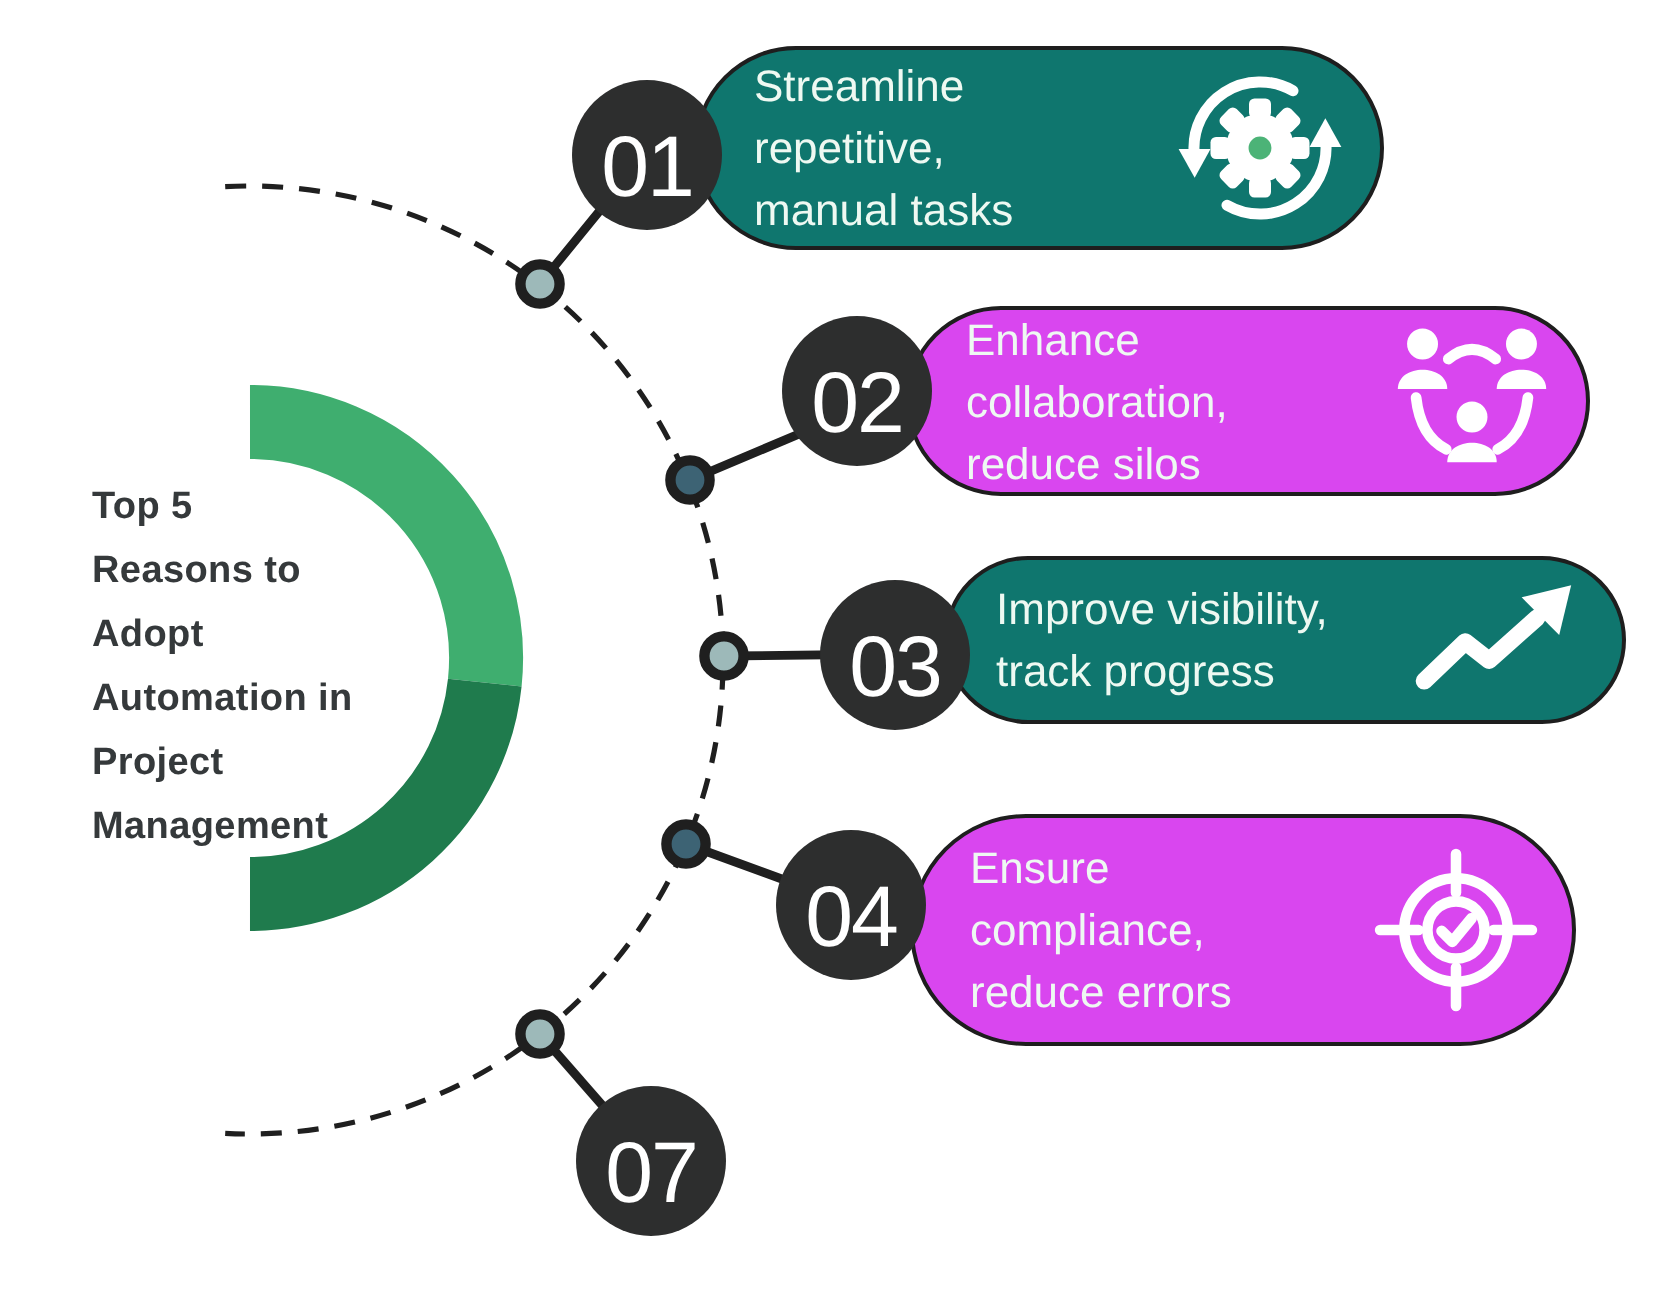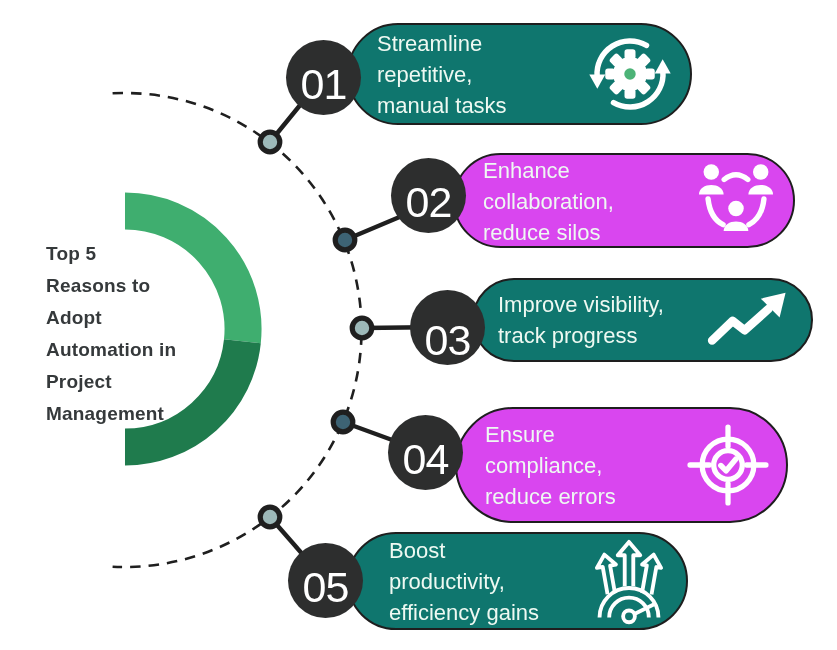--- a/index.html
+++ b/index.html
@@ -120,21 +120,21 @@
   </div>
 
   <div class="pill" style="left:472px;top:278px;width:341px;height:84px;">
     <div class="pill-label" style="left:24px;">Improve visibility,
 track progress</div>
     <svg class="pill-icon" style="right:22px;" width="82" height="62" viewBox="0 0 96 72">
       <path d="M 6 60 L 30 37 L 44 48 L 72 23" fill="none" stroke="#fff" stroke-width="10" stroke-linecap="round" stroke-linejoin="round"></path>
       <path d="M 63 11 L 92 4 L 85 33 Z" fill="#fff"></path>
     </svg>
   </div>
-  <div class="num-circle" style="left:410px;top:290px;align-items:flex-end;">
+  <div class="num-circle" style="left:410px;top:290px;">
     <span>03</span>
   </div>
 
   <div class="pill dark" style="left:455px;top:407px;width:333px;height:116px;">
     <div class="pill-label">Ensure
 compliance,
 reduce errors</div>
     <svg class="pill-icon" style="right:14px;" width="88" height="88" viewBox="0 0 80 80">
       <g fill="none" stroke="#fff" stroke-width="4.8" stroke-linecap="round">
         <circle cx="40" cy="40" r="23.5"></circle>
@@ -144,33 +144,17 @@
         <line x1="57" y1="40" x2="74.5" y2="40"></line>
         <circle cx="40" cy="40" r="13"></circle>
       </g>
       <path d="M 33.5 40.5 L 38.3 45.3 L 47 34.8" fill="none" stroke="#fff" stroke-width="5" stroke-linecap="round" stroke-linejoin="round"></path>
     </svg>
   </div>
   <div class="num-circle" style="left:388px;top:415px;">
     <span>04</span>
   </div>
 
-  <div class="pill" style="left:347px;top:532px;width:341px;height:98px;">
-    <div class="pill-label indent">Boost
-productivity,
-efficiency gains</div>
-    <svg class="pill-icon" style="right:14px;" width="86" height="90" viewBox="0 0 80 84">
-      <g fill="none" stroke="#fff" stroke-width="3.6" stroke-linejoin="round">
-        <path d="M 36 47 L 36 18 L 29.5 18 L 40 5.5 L 50.5 18 L 44 18 L 44 47"></path>
-        <path d="M 17.5 54 L 17.5 28 L 12 28 L 21 17 L 30 28 L 24.5 28 L 24.5 54" transform="rotate(-10 21 40)"></path>
-        <path d="M 54.5 54 L 54.5 28 L 50 28 L 59 17 L 68 28 L 63.5 28 L 63.5 54" transform="rotate(10 59 40)"></path>
-        <path d="M 12.5 76 A 27.5 27.5 0 0 1 67.5 76"></path>
-        <path d="M 21.5 76 A 18.5 18.5 0 0 1 58.5 76"></path>
-        <line x1="45.5" y1="72.5" x2="63" y2="64" stroke-linecap="round"></line>
-        <circle cx="40" cy="75" r="5.5"></circle>
-      </g>
-    </svg>
-  </div>
   <div class="num-circle" style="left:288px;top:543px;">
-    <span>05</span>
+    <span>07</span>
   </div>
 
 </div>
 
 </body></html>

